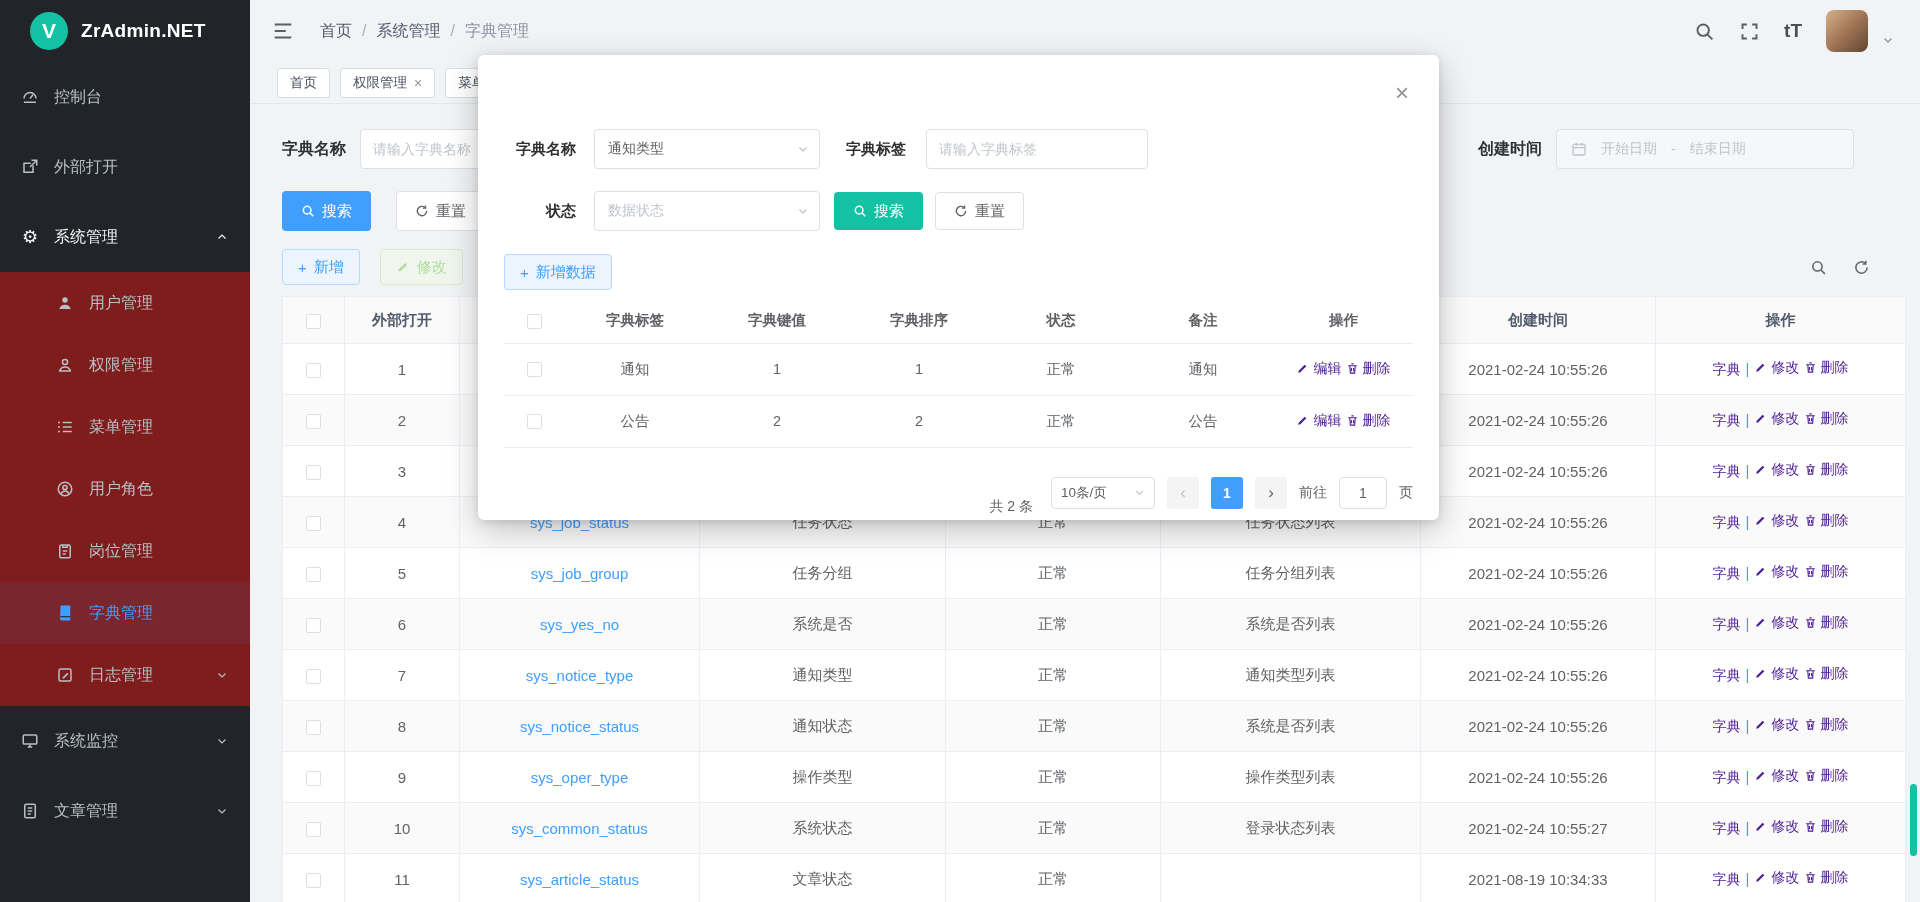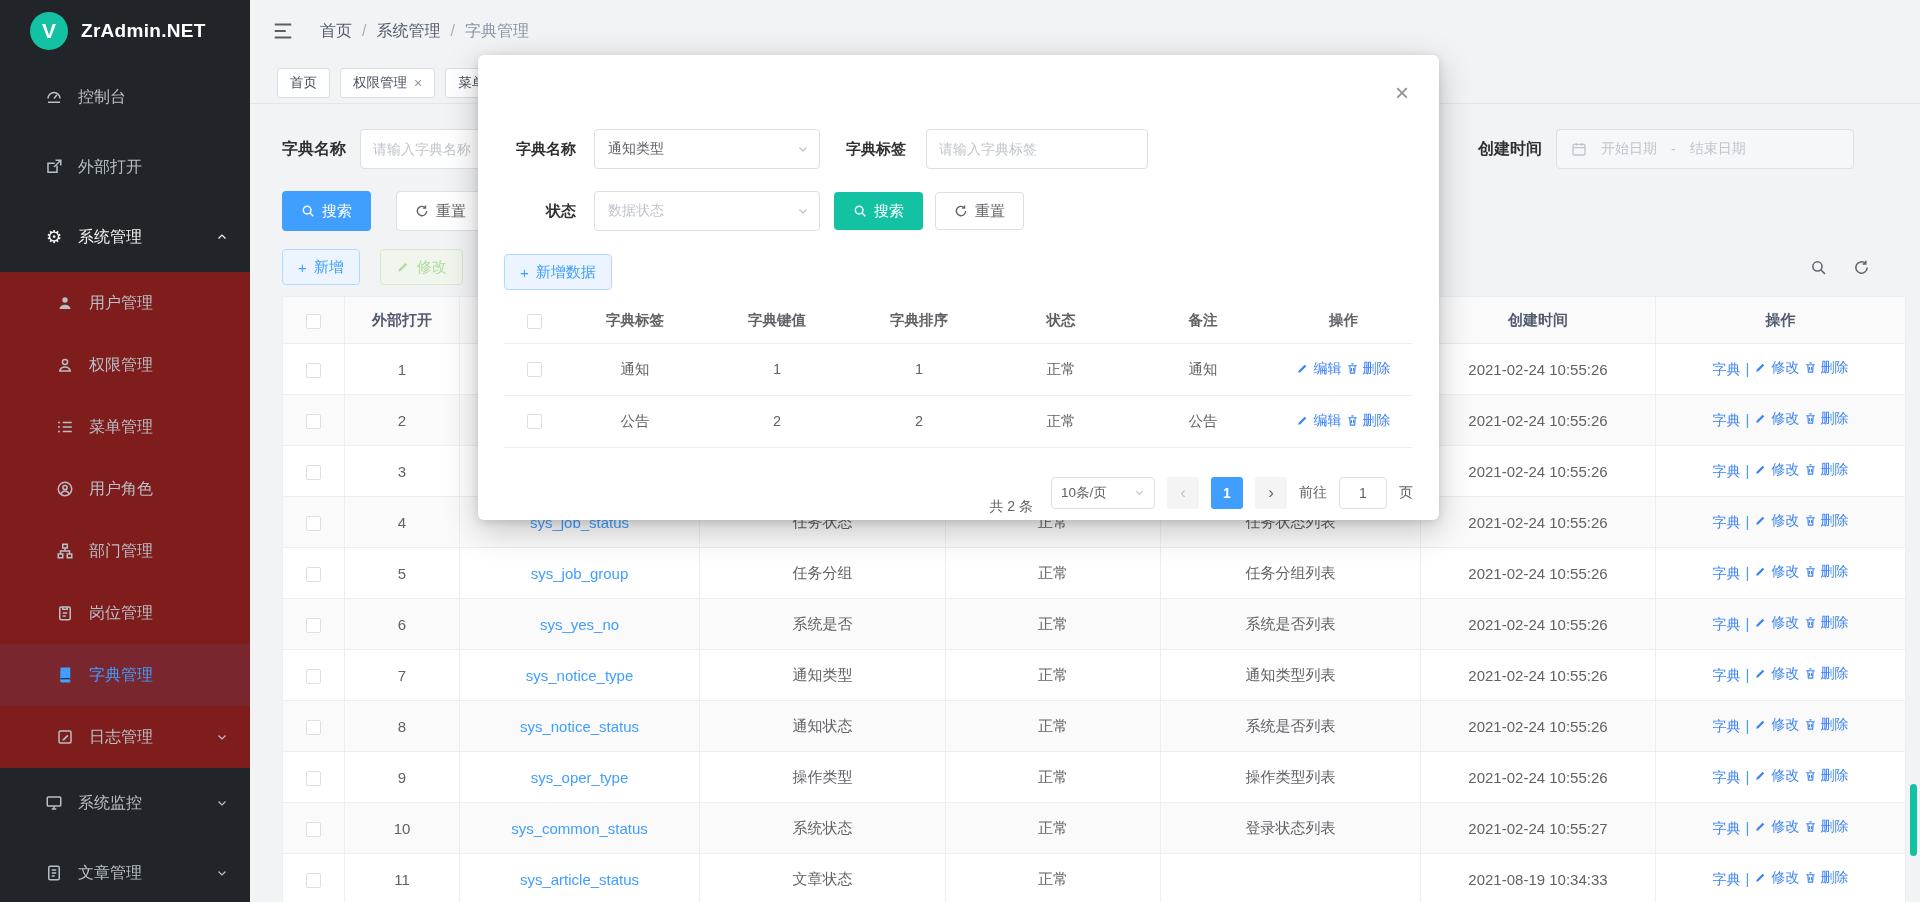--- a/index.html
+++ b/index.html
@@ -5,21 +5,21 @@
   * { margin:0; padding:0; box-sizing:border-box; }
   html,body { width:1920px; height:902px; overflow:hidden; }
   body { font-family:"Liberation Sans","DejaVu Sans",sans-serif; background:#f2f3f5; color:#606266; position:relative; }
   .app { display:flex; width:100%; height:100%; }
 
   
   .sidebar { width:250px; flex-shrink:0; background:#212529; color:#b8bfc6; overflow:hidden; }
   .logo-row { height:62px; display:flex; align-items:center; gap:13px; padding-left:30px; }
   .logo-circle { width:38px; height:38px; border-radius:50%; background:#13c2a3; color:#fff; display:flex; align-items:center; justify-content:center; font-size:21px; font-weight:bold; }
   .logo-title { color:#fff; font-size:19px; font-weight:bold; letter-spacing:.3px; }
-  .menu-item { height:70px; display:flex; align-items:center; gap:14px; padding-left:44px; font-size:16px; cursor:pointer; }
+  .menu-item { height:70px; display:flex; align-items:center; gap:14px; padding-left:20px; font-size:16px; cursor:pointer; }
   .submenu { background:#7f1d1d; }
   .submenu .menu-item { height:62px; padding-left:55px; }
   .menu-item.parent-open { color:#f4f4f5; }
   .menu-item.active { color:#409eff; background:rgba(64,158,255,0.08); }
   .mi-icon { width:20px; height:20px; display:flex; align-items:center; justify-content:center; flex-shrink:0; }
   .mi-icon svg { width:18px; height:18px; }
   .mi-glyph { font-size:18px; line-height:1; }
   .mi-chevron { margin-left:auto; margin-right:22px; display:flex; }
   .mi-chevron svg { width:12px; height:12px; }
 
@@ -72,21 +72,21 @@
   
   table.grid { border-collapse:collapse; background:#fff; width:100%; table-layout:fixed; }
   .grid th, .grid td { text-align:center; font-size:15px; overflow:hidden; white-space:nowrap; text-overflow:ellipsis; }
   .main-grid { margin-top:11px; border:1px solid #ebeef5; }
   .main-grid th { background:#fafafa; color:#515a6e; font-weight:bold; height:47px; border:1px solid #ebeef5; }
   .main-grid td { height:51px; color:#606266; border:1px solid #ebeef5; }
   .main-grid tr.striped td { background:#fafafa; }
   .checkbox { width:15px; height:15px; border:1px solid #dcdfe6; border-radius:2px; background:#fff; display:inline-block; vertical-align:middle; cursor:pointer; }
   a.lnk, td.link { color:#409eff; cursor:pointer; text-decoration:none; }
   .actions { color:#409eff; }
-  .actions a { color:#3b82f6; text-decoration:none; cursor:pointer; display:inline-flex; align-items:center; gap:4px; font-size:14px; }
+  .actions a { color:#4c1d95; text-decoration:none; cursor:pointer; display:inline-flex; align-items:center; gap:4px; font-size:14px; }
   .actions svg { width:13px; height:13px; }
   .pipe { color:#409eff; margin:0 5px; }
 
   
   .modal { position:absolute; left:478px; top:55px; width:961px; height:465px; background:#fff; border-radius:6px; box-shadow:0 10px 34px rgba(0,0,0,.22), 0 2px 8px rgba(0,0,0,.12); padding:74px 26px 0 26px; z-index:50; }
   .modal-close { position:absolute; top:26px; right:30px; font-size:24px; color:#909399; cursor:pointer; line-height:1; }
   .m-row { display:flex; align-items:center; margin-bottom:22px; }
   .m-label { width:72px; text-align:right; margin-right:18px; font-size:15px; font-weight:bold; color:#303133; white-space:nowrap; }
   .m-label.l2 { width:64px; margin-left:22px; margin-right:20px; }
   .select { width:226px; height:40px; background:#fff; border:1px solid #dcdfe6; border-radius:4px; display:flex; align-items:center; justify-content:space-between; padding:0 10px 0 13px; font-size:14px; cursor:pointer; }
@@ -192,31 +192,20 @@
                 <circle cx="12" cy="12" r="9"></circle>
                 <circle cx="12" cy="10" r="2.8"></circle>
                 <path d="M6.5 19c1-2.8 3-4.2 5.5-4.2s4.5 1.4 5.5 4.2"></path>
               </svg>
           </span>
           <span class="mi-label">用户角色</span>
         </div>
         <div class="menu-item">
           <span class="mi-icon">
             <svg viewBox="0 0 24 24" fill="none" stroke="currentColor" stroke-width="2">
-                <rect x="9" y="3" width="6" height="5"></rect>
-                <rect x="3" y="16" width="6" height="5"></rect>
-                <rect x="15" y="16" width="6" height="5"></rect>
-                <path d="M12 8v4M6 16v-4h12v4"></path>
-              </svg>
-          </span>
-          <span class="mi-label">部门管理</span>
-        </div>
-        <div class="menu-item">
-          <span class="mi-icon">
-            <svg viewBox="0 0 24 24" fill="none" stroke="currentColor" stroke-width="2">
                 <rect x="5" y="4" width="14" height="17" rx="2"></rect>
                 <path d="M9 4v3h6V4"></path>
                 <path d="M9 12h6M9 16h4"></path>
               </svg>
           </span>
           <span class="mi-label">岗位管理</span>
         </div>
         <div class="menu-item active">
           <span class="mi-icon">
             <svg viewBox="0 0 24 24" fill="currentColor">
@@ -282,20 +271,40 @@
             <path d="M3 5h18M3 12h12M3 19h18"></path>
           </svg>
       </span>
       <nav class="breadcrumb">
         <span>首页</span>
         <span class="crumb-sep">/</span>
         <span>系统管理</span>
         <span class="crumb-sep">/</span>
         <span class="crumb-last">字典管理</span>
       </nav>
+      <div class="navbar-right">
+        <span class="nav-ic">
+          <svg viewBox="0 0 24 24" fill="none" stroke="currentColor" stroke-width="2.2">
+              <circle cx="10.5" cy="10.5" r="6.5"></circle>
+              <path d="M15.5 15.5L21 21"></path>
+            </svg>
+        </span>
+        <span class="nav-ic">
+          <svg viewBox="0 0 24 24" fill="none" stroke="currentColor" stroke-width="2.2">
+              <path d="M4 9V4h5M15 4h5v5M20 15v5h-5M9 20H4v-5"></path>
+            </svg>
+        </span>
+        <span class="font-size-ic">tT</span>
+        <span class="avatar"></span>
+        <span class="avatar-caret">
+          <svg viewBox="0 0 24 24" fill="none" stroke="currentColor" stroke-width="2.6">
+              <path d="M5 9l7 7 7-7"></path>
+            </svg>
+        </span>
+      </div>
     </header>
 
     <div class="tabbar">
       <div class="tab">
         <span>首页</span>
       </div>
       <div class="tab">
         <span>权限管理</span>
         <span class="tab-close">×</span>
       </div>

